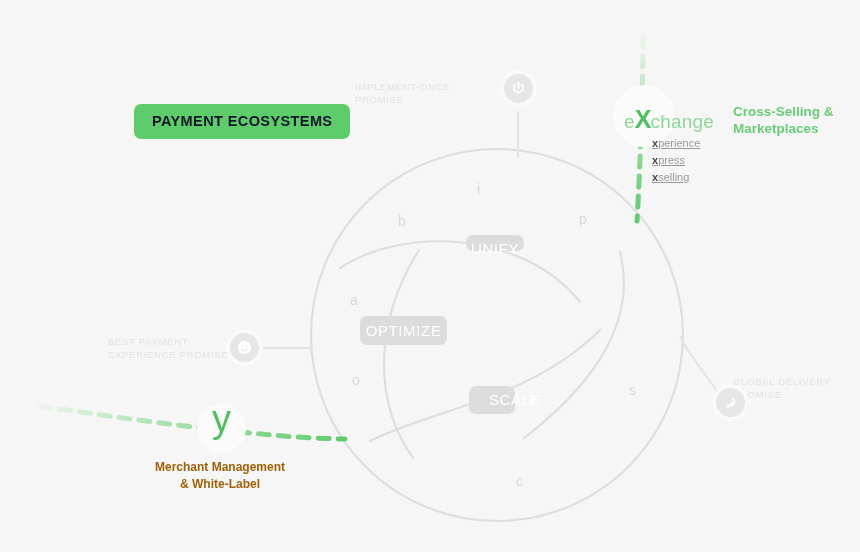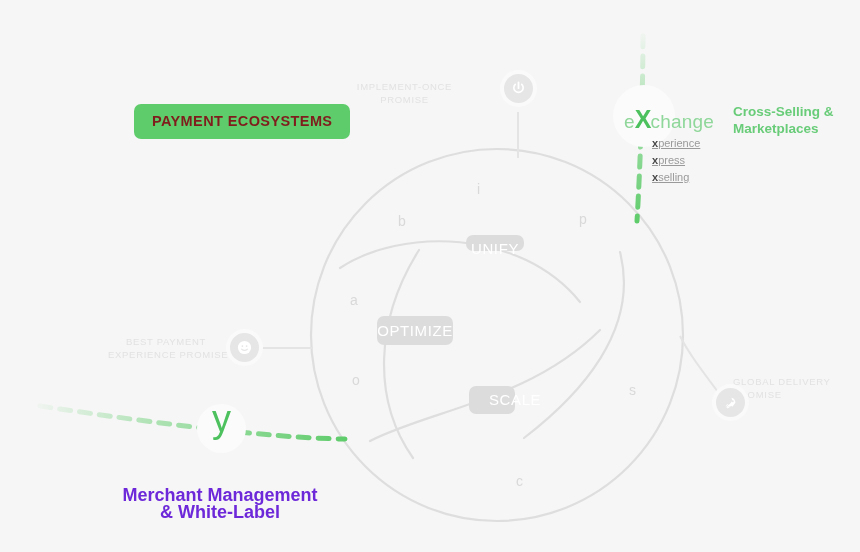--- a/index.html
+++ b/index.html
@@ -14,62 +14,62 @@
 
   
   #canvas{position:absolute;left:0;top:0;width:860px;height:552px;}
 
   
   .badge{
     position:absolute;
     left:134px;top:104px;
     padding:9px 18px 10px 18px;
     background:#5fcc6b;
-    color:#7f1d1d;
+    color:#0f172a;
     border-radius:7px;
     font-size:14.5px;
     font-weight:bold;
     letter-spacing:.4px;
     white-space:nowrap;
   }
 
   
   .cap{
     position:absolute;
     background:#dcdcdc;
     color:#ffffff;
     border-radius:7px;
     font-size:15px;
     letter-spacing:.6px;
     text-align:center;
     box-sizing:border-box;
   }
   .cap.unify{ left:466px; top:235px; width:58px; height:16px; line-height:27px; }
-  .cap.optimize{ left:377px; top:316px; width:76px; height:29px; line-height:16px;
+  .cap.optimize{ left:360px; top:316px; width:87px; height:29px; line-height:16px;
                  padding-top:7px; word-break:break-all; overflow:visible;}
   .cap.scale{ left:469px; top:386px; width:46px; height:28px; line-height:28px;padding-left:20px; }
 
   
   .letter{
     position:absolute;
     color:#d9d9d9;
     font-size:14px;
   }
 
   
   .promise-txt{
     position:absolute;
     color:#e2e2e2;
     font-size:9.5px;
     letter-spacing:.7px;
     line-height:12.5px;
     text-align:right;
     white-space:nowrap;
   }
-  .promise-txt.left{ text-align:center; }
+  .promise-txt.left{ text-align:left; }
   .promise-txt.rightblock{ text-align:left; }
 
   .icon-circle{
     position:absolute;
     background:#e6e6e6;
     border-radius:50%;
     display:flex;align-items:center;justify-content:center;
   }
   .icon-ring{
     position:absolute;
@@ -135,25 +135,24 @@
     text-align:center;
     font-size:38px;
     color:#4cc15e;
     font-family:"Liberation Sans",sans-serif;
   }
   .merchant{
     position:absolute;
     left:120px;top:459px;
     width:200px;
     text-align:center;
-    color:#6d28d9;
-    font-size:18px;
+    color:#a16207;
+    font-size:12px;
     font-weight:bold;
     line-height:17px;
-    margin-top:28px;
   }
 </style>
 </head>
 <body>
 
 <div id="stage">
 
   <svg id="canvas" viewBox="0 0 860 552" xmlns="http://www.w3.org/2000/svg">
     <defs>
       <linearGradient id="fadeLeft" x1="0" y1="0" x2="1" y2="0">

